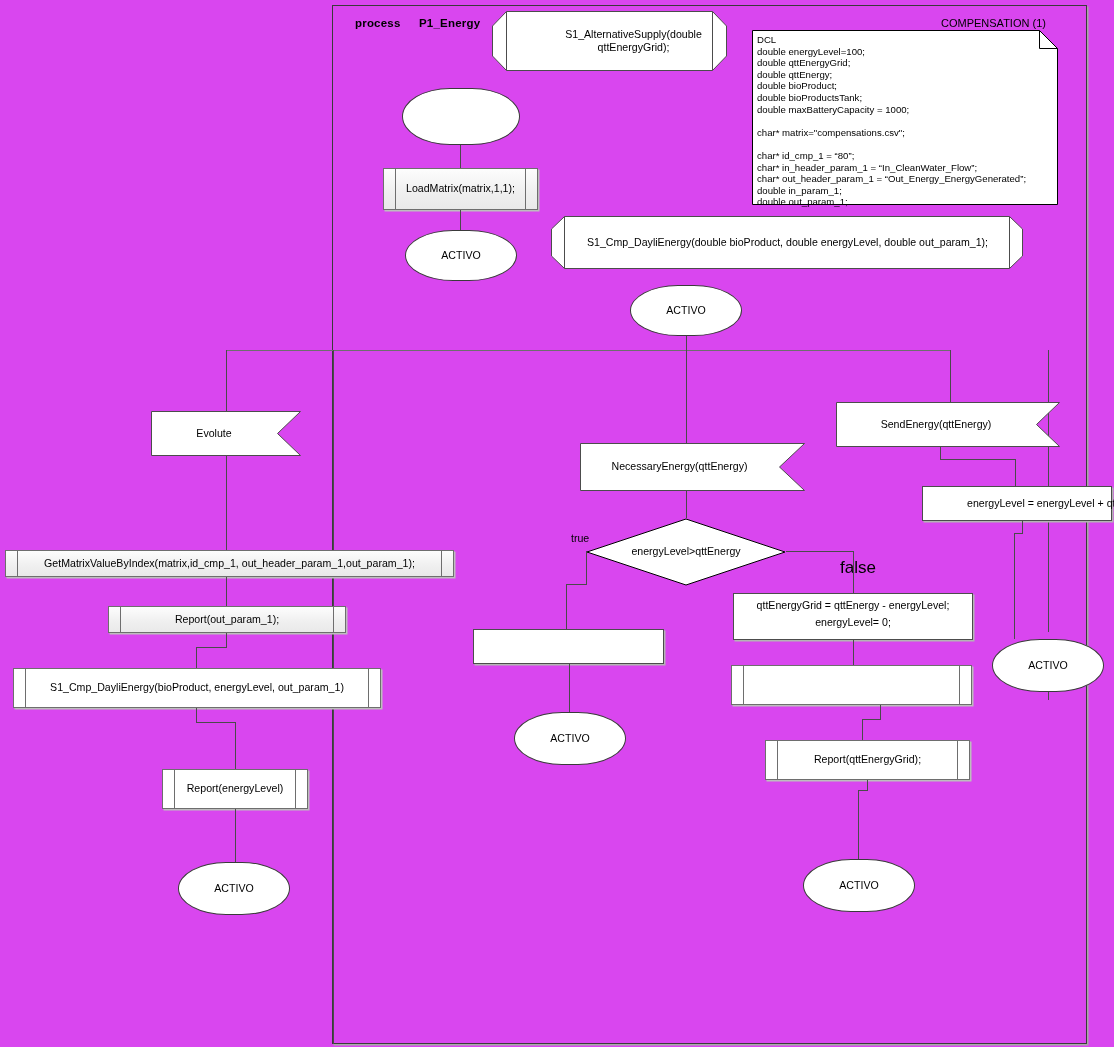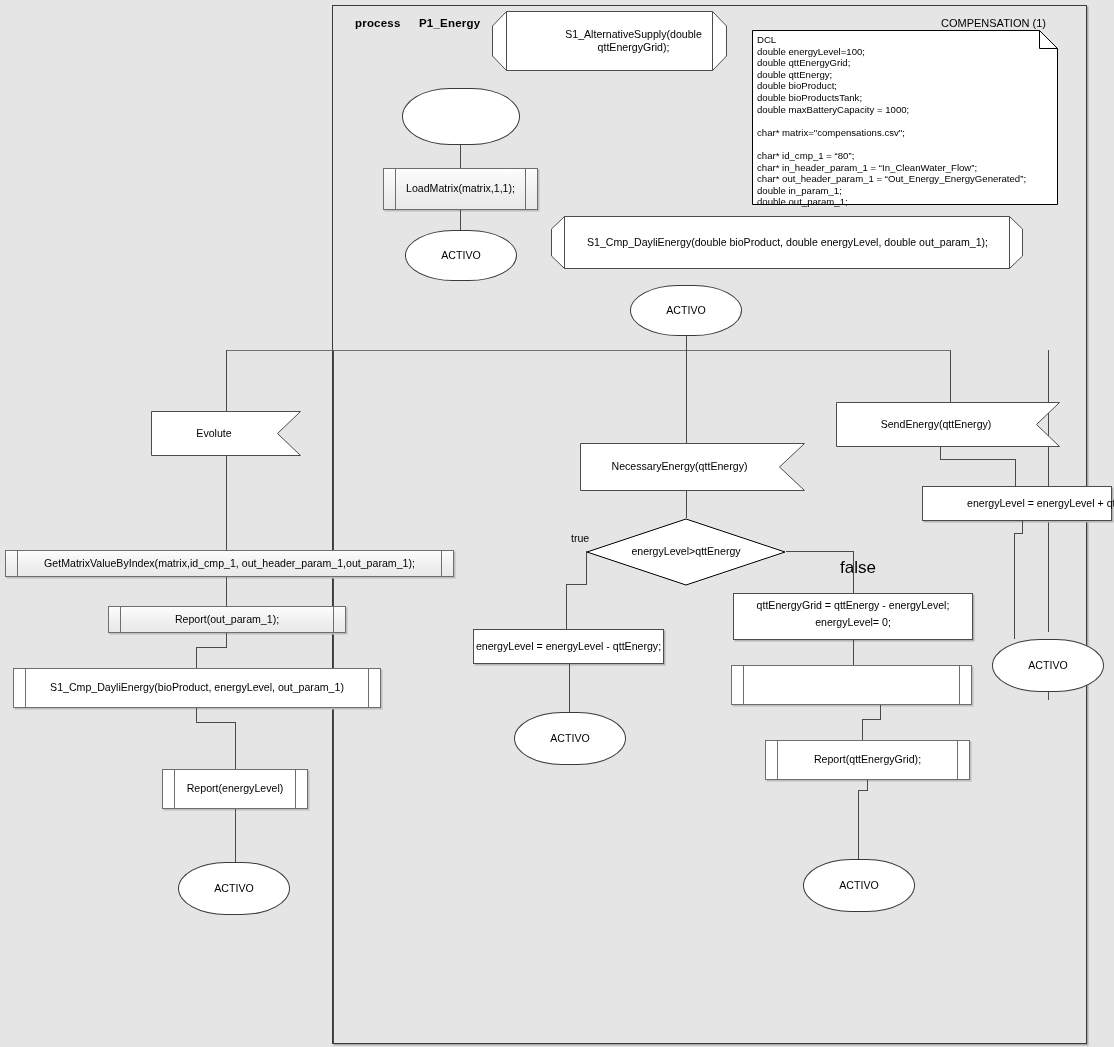--- a/index.html
+++ b/index.html
@@ -1,18 +1,18 @@
 <!DOCTYPE html>
 <html><head>
 <meta charset="utf-8">
 <title>SDL Process Diagram P1_Energy</title>
 <style>
   html,body{margin:0;padding:0;background:#ffffff;}
   body{font-family:"Liberation Sans",sans-serif;}
-  #canvas{position:relative;width:1114px;height:1047px;background:#e5e5e5;overflow:hidden;}
+  #canvas{position:relative;width:1114px;height:1047px;background:#d946ef;overflow:hidden;}
 
   
   .node{position:absolute;box-sizing:border-box;}
   .lbl{position:absolute;box-sizing:border-box;display:flex;align-items:center;
        justify-content:center;text-align:center;line-height:1.25;color:#000;}
 
   
   .frame{border:1px solid #3a3a3a;background:transparent;
          box-shadow:1.5px 1.5px 0 0 #a8a8a8;}
 
@@ -195,21 +195,20 @@
   <div class="lbl" style="left:606px;top:518px;width:160px;height:68px;font-size:10.6px;">energyLevel&gt;qttEnergy</div>
 
   <div class="txt" style="left:560px;top:532px;font-size:10.6px;padding-left:11px;">true</div>
   <div class="txt" style="left:840px;top:558px;font-size:17px;">false</div>
 
   <div class="ln lnv" style="left:586px;top:551px;height:33px;"></div>
   <div class="ln lnh" style="left:566px;top:584px;width:21px;"></div>
   <div class="ln lnv" style="left:566px;top:584px;height:45px;"></div>
 
   <div class="node task" style="left:473px;top:629px;width:191px;height:35px;"></div>
-  <div class="lbl" style="left:473px;top:629px;width:191px;height:35px;font-size:10.6px;">energyLevel = energyLevel - qttEnergy;</div>
 
   <div class="ln lnv" style="left:569px;top:664px;height:48px;"></div>
 
   <div class="node state" style="left:514px;top:712px;width:112px;height:53px;"></div>
   <div class="lbl" style="left:514px;top:712px;width:112px;height:53px;font-size:10.6px;">ACTIVO</div>
 
   <div class="ln lnh" style="left:786px;top:551px;width:67px;"></div>
   <div class="ln lnv" style="left:853px;top:551px;height:42px;"></div>
 
   <div class="node task" style="left:733px;top:593px;width:240px;height:47px;"></div>

